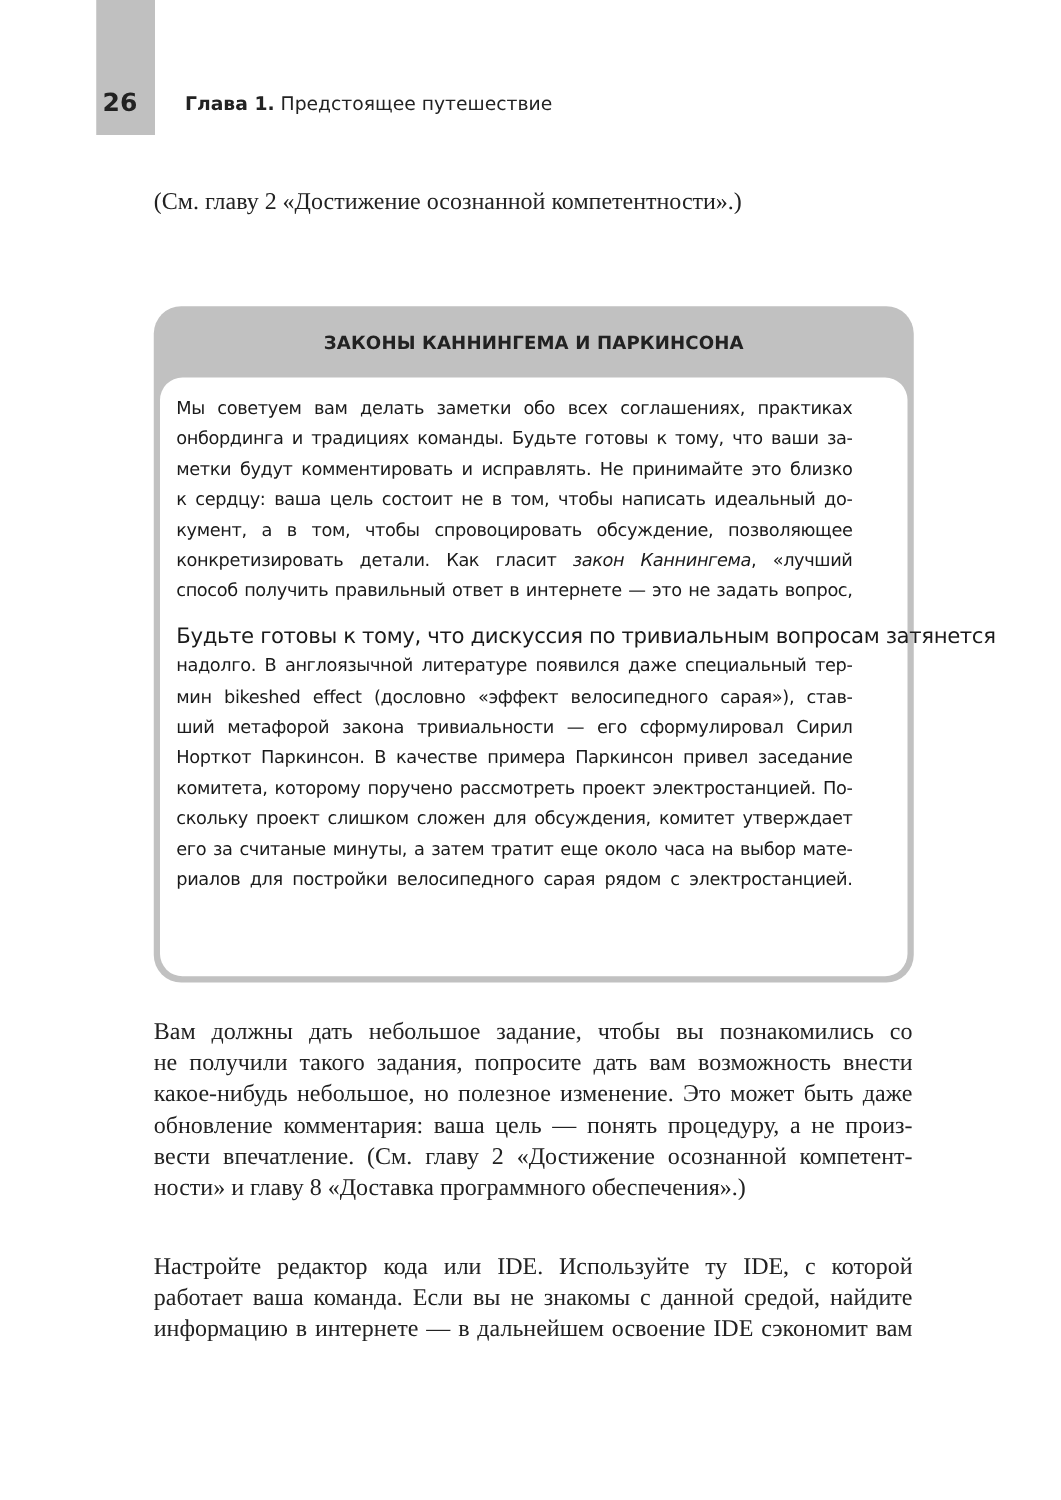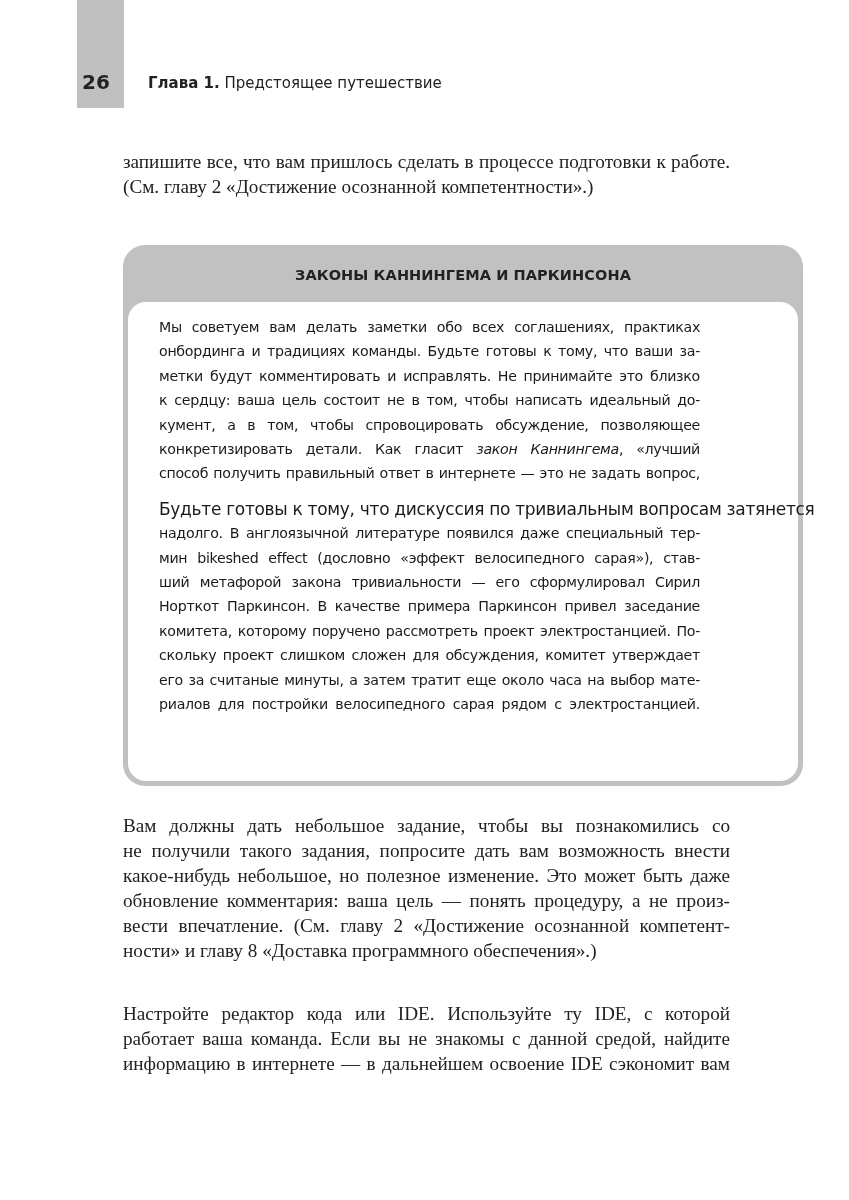--- a/index.html
+++ b/index.html
@@ -21,52 +21,51 @@
   }
   .running-head .chap { font-weight: bold; }
   .body-text {
     position: absolute; left: 123px; width: 607px;
     font-family: "Liberation Serif", serif; font-size: 19.2px; line-height: 25px;
     text-align: justify; color: #222;
   }
   .line { display: block; text-align: justify; text-align-last: justify; white-space: nowrap; }
   .line.last { text-align-last: left; }
   .sidebar-box {
-    position: absolute; left: 123px; top: 245px; width: 680px; height: 541px;
+    position: absolute; left: 123px; top: 245px; width: 608px; height: 541px;
     background: #c1c1c1; border-radius: 22px;
   }
   .sidebar-title {
     position: absolute; left: 0; right: 0; top: 22px; text-align: center;
     font-family: "DejaVu Sans", sans-serif; font-weight: bold; font-size: 14.5px; color: #222;
     letter-spacing: 0.1px;
   }
   .sidebar-inner {
     position: absolute; left: 5px; right: 5px; top: 57px; bottom: 5px;
     background: #ffffff; border-radius: 18px;
   }
   .sidebar-text {
-    position: absolute; left: 31px; width: 541px; top: 13px;
+    position: absolute; left: 13px; width: 541px; top: 13px;
     font-family: "DejaVu Sans", sans-serif; font-size: 14.2px; line-height: 24.4px; color: #1a1a1a;
   }
   .sidebar-text .para { margin: 0 0 11px 0; }
   .sidebar-text .line { letter-spacing: -0.3px; }
   em { font-style: italic; }
 </style>
 </head>
 <body>
 
 <div class="page-tab"></div>
 <div class="page-number">26</div>
 <div class="running-head">
   <span class="chap">Глава 1.</span>
   <span>Предстоящее путешествие</span>
 </div>
 
 <div class="body-text" style="top:149px;">
-  <span class="line" style="display: block;">запишите все, что вам пришлось сделать в процессе подготовки к работе.</span>
   <span class="line last" style="display: block;">(См. главу 2 «Достижение осознанной компетентности».)</span>
 </div>
 
 <div class="sidebar-box">
   <div class="sidebar-title">ЗАКОНЫ КАННИНГЕМА И ПАРКИНСОНА</div>
   <div class="sidebar-inner">
     <div class="sidebar-text">
       <div class="para">
         <span class="line" style="display: block;">Мы советуем вам делать заметки обо всех соглашениях, практиках</span>
         <span class="line" style="display: block;">онбординга и традициях команды. Будьте готовы к тому, что ваши за-</span>

